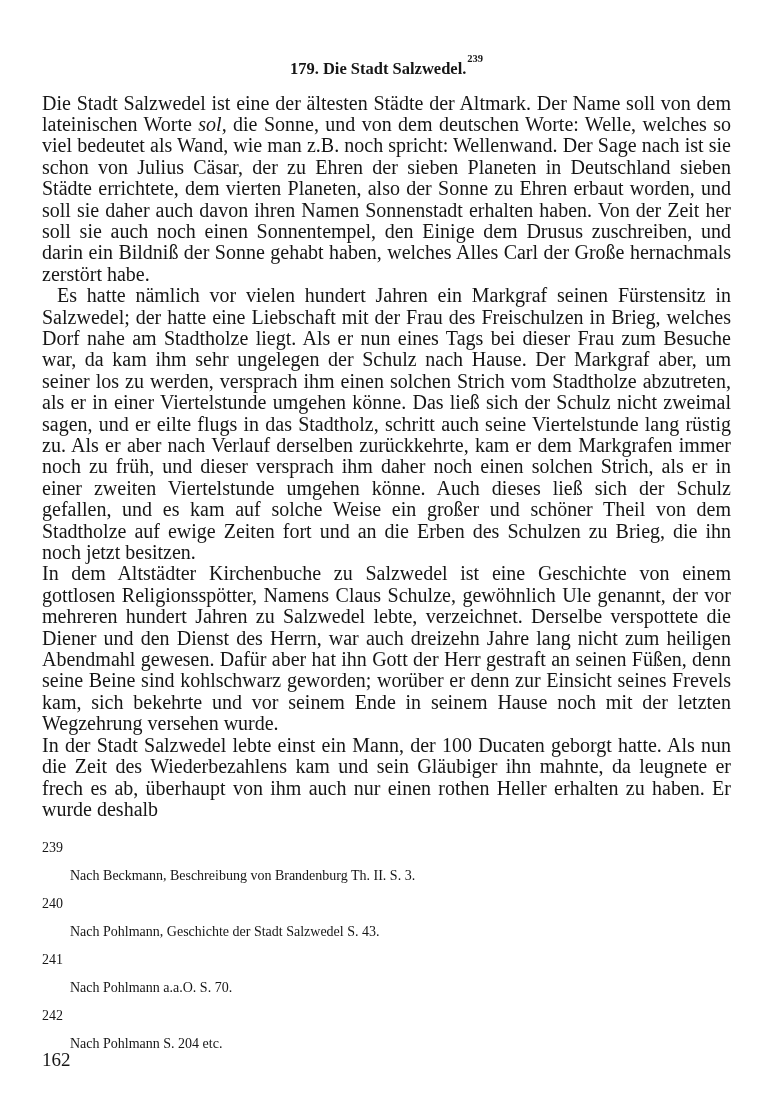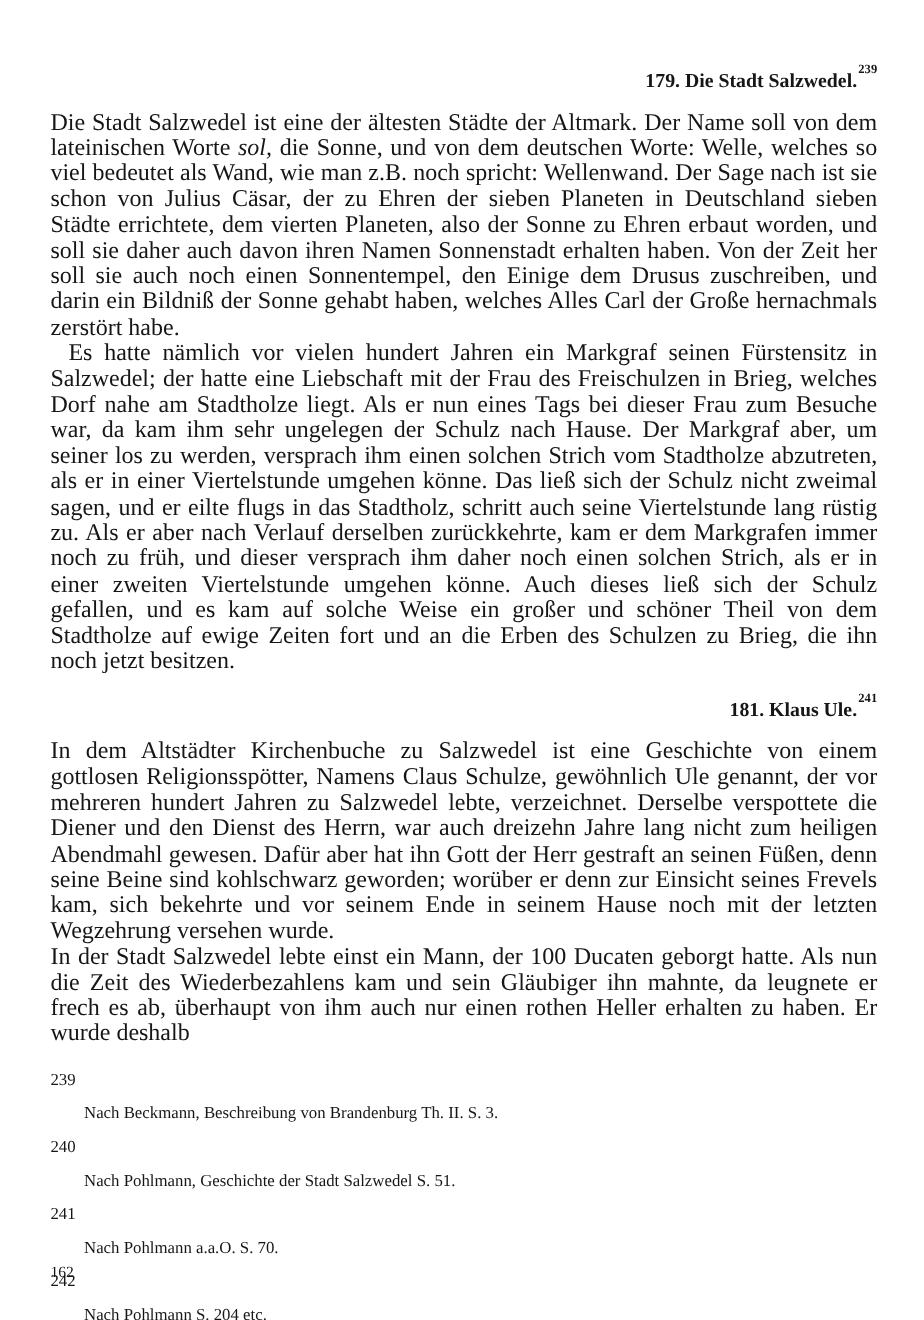--- a/index.html
+++ b/index.html
@@ -18,21 +18,21 @@
     position: relative;
     box-sizing: border-box;
     width: 770px;
     height: 1100px;
     padding: 55px 39px 0 42px;
   }
   .heading {
     font-size: 16.5px;
     font-weight: 700;
     line-height: 18px;
-    text-align: right;
+    text-align: center;
     margin: 17px 0 15px 0;
   }
   section.story:first-of-type .heading {
     margin-top: 0;
   }
   .fnref {
     font-size: 10.5px;
     position: relative;
     top: -5.5px;
     margin-left: 1px;
@@ -63,55 +63,54 @@
     width: 28px;
   }
   .fn-text {
     flex: 1;
     margin-top: 28px;
   }
   .page-number {
     position: absolute;
     left: 42px;
     bottom: 33px;
-    font-size: 13px;
+    font-size: 19px;
     line-height: 14px;
   }
 </style>
 </head>
 <body>
 
 <div class="page">
 
   <section class="story">
     <h2 class="heading"><span>179. Die Stadt Salzwedel.</span><sup class="fnref">239</sup></h2>
     <p class="body-par"><span>Die Stadt Salzwedel ist eine der ältesten Städte der Altmark. Der Name soll von dem lateinischen Worte </span><em class="latin">sol,</em><span> die Sonne, und von dem deutschen Worte: Welle, welches so viel bedeutet als Wand, wie man z.B. noch spricht: Wellenwand. Der Sage nach ist sie schon von Julius Cäsar, der zu Ehren der sieben Planeten in Deutschland sieben Städte errichtete, dem vierten Planeten, also der Sonne zu Ehren erbaut worden, und soll sie daher auch davon ihren Namen Sonnenstadt erhalten haben. Von der Zeit her soll sie auch noch einen Sonnentempel, den Einige dem Drusus zuschreiben, und darin ein Bildniß der Sonne gehabt haben, welches Alles Carl der Große hernachmals zerstört habe.</span></p>
   </section>
 
   <section class="story">
     <p class="body-par indent"><span>Es hatte nämlich vor vielen hundert Jahren ein Markgraf seinen Fürstensitz in Salzwedel; der hatte eine Liebschaft mit der Frau des Freischulzen in Brieg, welches Dorf nahe am Stadtholze liegt. Als er nun eines Tags bei dieser Frau zum Besuche war, da kam ihm sehr ungelegen der Schulz nach Hause. Der Markgraf aber, um seiner los zu werden, versprach ihm einen solchen Strich vom Stadtholze abzutreten, als er in einer Viertelstunde umgehen könne. Das ließ sich der Schulz nicht zweimal sagen, und er eilte flugs in das Stadtholz, schritt auch seine Viertelstunde lang rüstig zu. Als er aber nach Verlauf derselben zurückkehrte, kam er dem Markgrafen immer noch zu früh, und dieser versprach ihm daher noch einen solchen Strich, als er in einer zweiten Viertelstunde umgehen könne. Auch dieses ließ sich der Schulz gefallen, und es kam auf solche Weise ein großer und schöner Theil von dem Stadtholze auf ewige Zeiten fort und an die Erben des Schulzen zu Brieg, die ihn noch jetzt besitzen.</span></p>
   </section>
 
   <section class="story">
-    <h2 class="heading"><span>181. Klaus Ule.</span><sup class="fnref">241</sup></h2>
     <p class="body-par"><span>In dem Altstädter Kirchenbuche zu Salzwedel ist eine Geschichte von einem gottlosen Religionsspötter, Namens Claus Schulze, gewöhnlich Ule genannt, der vor mehreren hundert Jahren zu Salzwedel lebte, verzeichnet. Derselbe verspottete die Diener und den Dienst des Herrn, war auch dreizehn Jahre lang nicht zum heiligen Abendmahl gewesen. Dafür aber hat ihn Gott der Herr gestraft an seinen Füßen, denn seine Beine sind kohlschwarz geworden; worüber er denn zur Einsicht seines Frevels kam, sich bekehrte und vor seinem Ende in seinem Hause noch mit der letzten Wegzehrung versehen wurde.</span></p>
   </section>
 
   <section class="story">
     <p class="body-par"><span>In der Stadt Salzwedel lebte einst ein Mann, der 100 Ducaten geborgt hatte. Als nun die Zeit des Wiederbezahlens kam und sein Gläubiger ihn mahnte, da leugnete er frech es ab, überhaupt von ihm auch nur einen rothen Heller erhalten zu haben. Er wurde deshalb</span></p>
   </section>
 
   <div class="footnotes">
     <div class="footnote">
       <span class="fn-num">239</span>
       <span class="fn-text">Nach Beckmann, Beschreibung von Brandenburg Th. II. S. 3.</span>
     </div>
     <div class="footnote">
       <span class="fn-num">240</span>
-      <span class="fn-text">Nach Pohlmann, Geschichte der Stadt Salzwedel S. 51.</span>
+      <span class="fn-text">Nach Pohlmann, Geschichte der Stadt Salzwedel S. 43.</span>
     </div>
     <div class="footnote">
       <span class="fn-num">241</span>
       <span class="fn-text">Nach Pohlmann a.a.O. S. 70.</span>
     </div>
     <div class="footnote">
       <span class="fn-num">242</span>
       <span class="fn-text">Nach Pohlmann S. 204 etc.</span>
     </div>
   </div>

